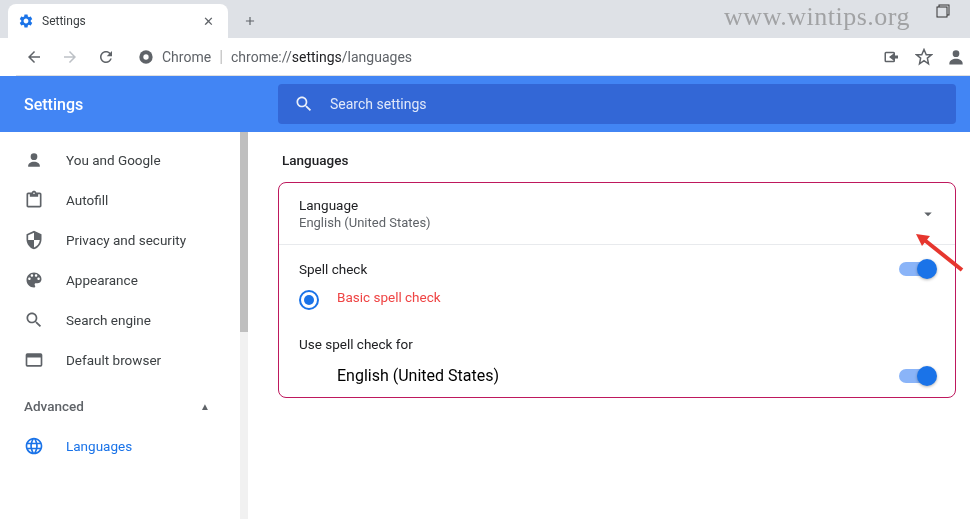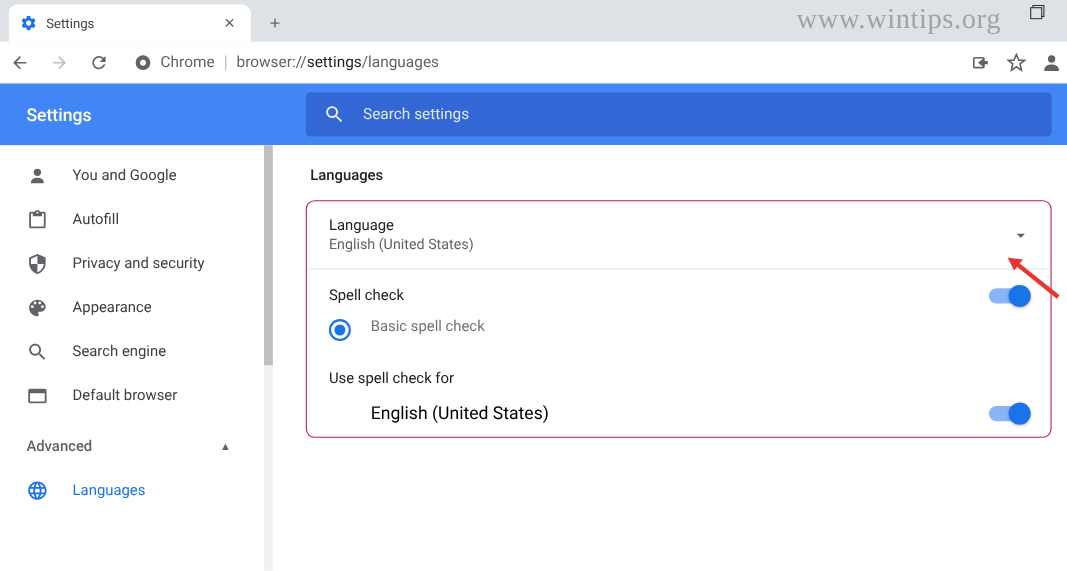--- a/index.html
+++ b/index.html
@@ -7,21 +7,21 @@
     
     
     .browser-top { height: 38px; background: #dee1e6; display: flex; align-items: flex-end; }
     .tab { background: #fff; height: 34px; margin-left: 8px; border-radius: 8px 8px 0 0; display: flex; align-items: center; padding: 0 10px; min-width: 220px; gap: 8px; }
     .tab-icon { width: 16px; height: 16px; display: flex; align-items: center; justify-content: center; }
     .tab-title { font-size: 12px; color: #3c4043; flex: 1; }
     .tab-close { font-size: 13px; color: #5f6368; cursor: pointer; padding: 0 4px; }
     .new-tab { width: 28px; height: 28px; display: flex; align-items: center; justify-content: center; color: #5f6368; margin-left: 8px; margin-bottom: 3px; cursor: pointer; }
     .window-controls { position: absolute; top: 4px; right: 20px; display: flex; gap: 18px; color: #444; }
     
-    .addr-bar { height: 38px; background: #fff; border-bottom: 1px solid #e0e0e0; display: flex; align-items: center; padding: 0 4px; gap: 8px; }
+    .addr-bar { height: 38px; background: #fff; border-bottom: 1px solid #e0e0e0; display: flex; align-items: center; padding: 0 4px; gap: 8px; margin-left: 16px; }
     .nav-btn { width: 28px; height: 28px; display: flex; align-items: center; justify-content: center; color: #5f6368; border-radius: 50%; }
     .nav-btn.disabled { color: #bdc1c6; }
     .url-area { flex: 1; display: flex; align-items: center; gap: 8px; padding: 0 10px; }
     .chrome-icon-sm { width: 16px; height: 16px; }
     .url-label { color: #5f6368; font-size: 14px; }
     .url-sep { color: #c0c0c0; }
     .url-text { color: #5f6368; font-size: 14px; }
     .url-text .bold { color: #202124; }
     .addr-icons { display: flex; gap: 12px; align-items: center; }
     .addr-icon { width: 20px; height: 20px; color: #5f6368; display:flex; align-items:center; justify-content:center;}
@@ -58,21 +58,21 @@
     .card-row + .card-row-sep { border-top: 1px solid #e8eaed; }
     .row-title { font-size: 13.5px; color: #202124; }
     .row-sub { font-size: 13px; color: #5f6368; margin-top: 2px; }
     .expand-btn { position: absolute; right: 18px; top: 50%; transform: translateY(-50%); color: #5f6368; cursor: pointer; }
     .section-title { font-size: 13.5px; color: #202124; padding: 16px 20px 2px; display:flex; justify-content: space-between; align-items:center;text-align:right;}
     
     .radio-row { display: flex; align-items: flex-start; gap: 18px; padding: 10px 20px; }
     .radio { width: 20px; height: 20px; border-radius: 50%; border: 2px solid #5f6368; position: relative; flex-shrink: 0; margin-top: 1px; cursor: pointer; }
     .radio.checked { border-color: #1a73e8; }
     .radio.checked::after { content: ''; position: absolute; width: 10px; height: 10px; background: #1a73e8; border-radius: 50%; top: 3px; left: 3px; }
-    .radio-label { font-size: 13.5px; color: #737373; }
+    .radio-label { font-size: 13.5px; color: #ef4444; }
     .radio-desc { font-size: 13px; color: #5f6368; margin-top: 2px; max-width: 520px; line-height: 1.4; }
     
     .toggle { width: 36px; height: 14px; background: #8ab4f8; border-radius: 7px; position: relative; cursor: pointer; }
     .toggle::after { content: ''; position: absolute; width: 20px; height: 20px; background: #1a73e8; border-radius: 50%; top: -3px; right: -2px; box-shadow: 0 1px 3px rgba(0,0,0,0.3); }
     
     .spell-lang-row { display: flex; align-items: center; justify-content: space-between; padding: 12px 20px 12px 58px; }
     
     .watermark { position: absolute; top: 2px; right: 60px; font-size: 26px; color: rgba(120,120,120,0.6); font-family: Georgia, serif; letter-spacing: 0.5px; pointer-events: none; }
     
     .arrow-annotation { position: absolute; top: 232px; right: 6px; width: 50px; height: 40px; pointer-events: none; }
@@ -127,21 +127,21 @@
     </div>
   <div class="url-area">
     <span class="chrome-icon-sm">
         <svg width="16" height="16" viewBox="0 0 24 24">
           <circle cx="12" cy="12" r="10" fill="#5f6368"></circle>
           <circle cx="12" cy="12" r="4" fill="#fff"></circle>
         </svg>
       </span>
     <span class="url-label">Chrome</span>
     <span class="url-sep">|</span>
-    <span class="url-text"><span>browser://</span><span class="bold">settings</span><span>/languages</span></span>
+    <span class="url-text"><span>chrome://</span><span class="bold">settings</span><span>/languages</span></span>
   </div>
   <div class="addr-icons">
     <span class="addr-icon">
         <svg width="18" height="18" viewBox="0 0 24 24" fill="none" stroke="#5f6368" stroke-width="2">
           <path d="M8 12l8-6v4h4v4h-4v4z" fill="#5f6368" stroke="none"></path>
           <rect x="3" y="6" width="12" height="12" rx="1" fill="none"></rect>
         </svg>
       </span>
     <span class="addr-icon">
         <svg width="18" height="18" viewBox="0 0 24 24" fill="none" stroke="#5f6368" stroke-width="2">

